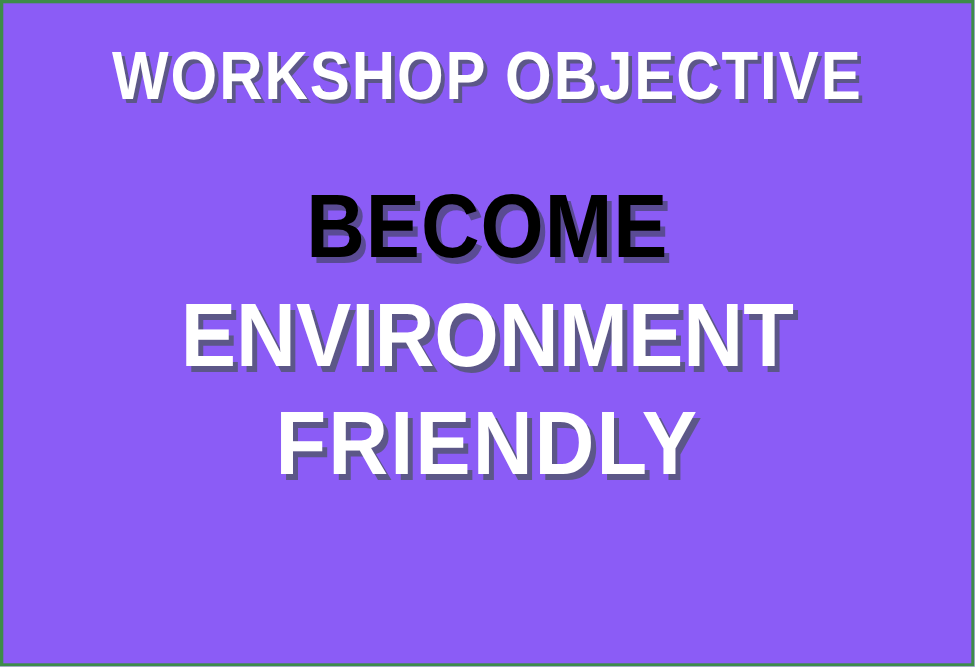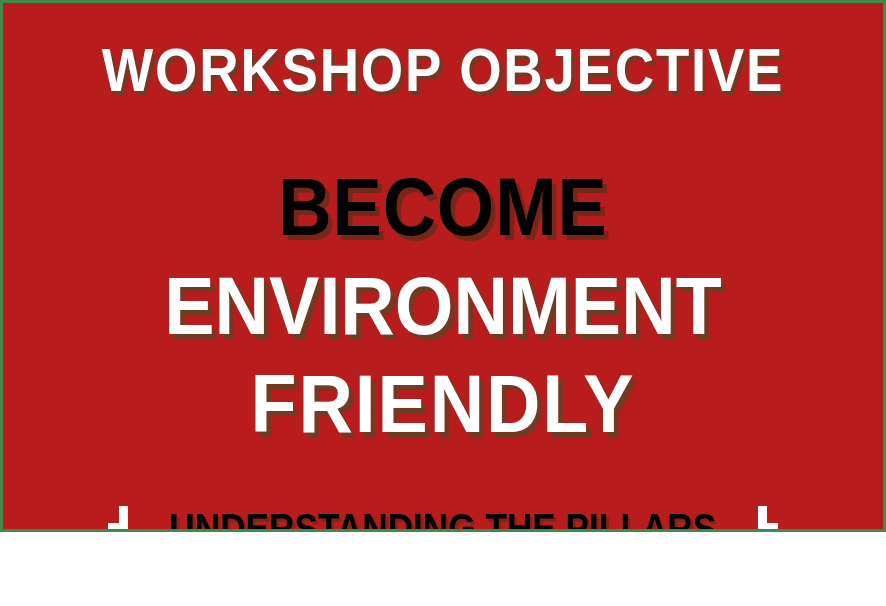--- a/index.html
+++ b/index.html
@@ -7,23 +7,23 @@
     padding: 0;
     background: #ffffff;
   }
   body {
     font-family: "Liberation Sans", sans-serif;
   }
 
   #slide {
     position: relative;
     width: 886px;
-    height: 532px;
+    height: 606px;
     box-sizing: border-box;
-    background: #b91c1c;
+    background: #8b5cf6;
     border: 3px solid #3d8c49;
     overflow: hidden;
   }
 
   
   .line {
     position: absolute;
     left: 0;
     width: 100%;
     text-align: center;
@@ -127,29 +127,14 @@
 <div id="slide">
 
   <div id="title-line" class="line">WORKSHOP OBJECTIVE</div>
 
   <div id="headline-1" class="line">BECOME</div>
 
   <div id="headline-2" class="line">ENVIRONMENT</div>
 
   <div id="headline-3" class="line">FRIENDLY</div>
 
-  <div id="subtitle-row">
-
-    <span id="bracket-left" class="bracket-mark">
-      <span class="stem"></span>
-      <span class="arm"></span>
-    </span>
-
-    <span id="subtitle-text">UNDERSTANDING THE PILLARS</span>
-
-    <span id="bracket-right" class="bracket-mark">
-      <span class="stem"></span>
-      <span class="arm"></span>
-    </span>
-
-  </div>
 
 </div>
 
 </body></html>

